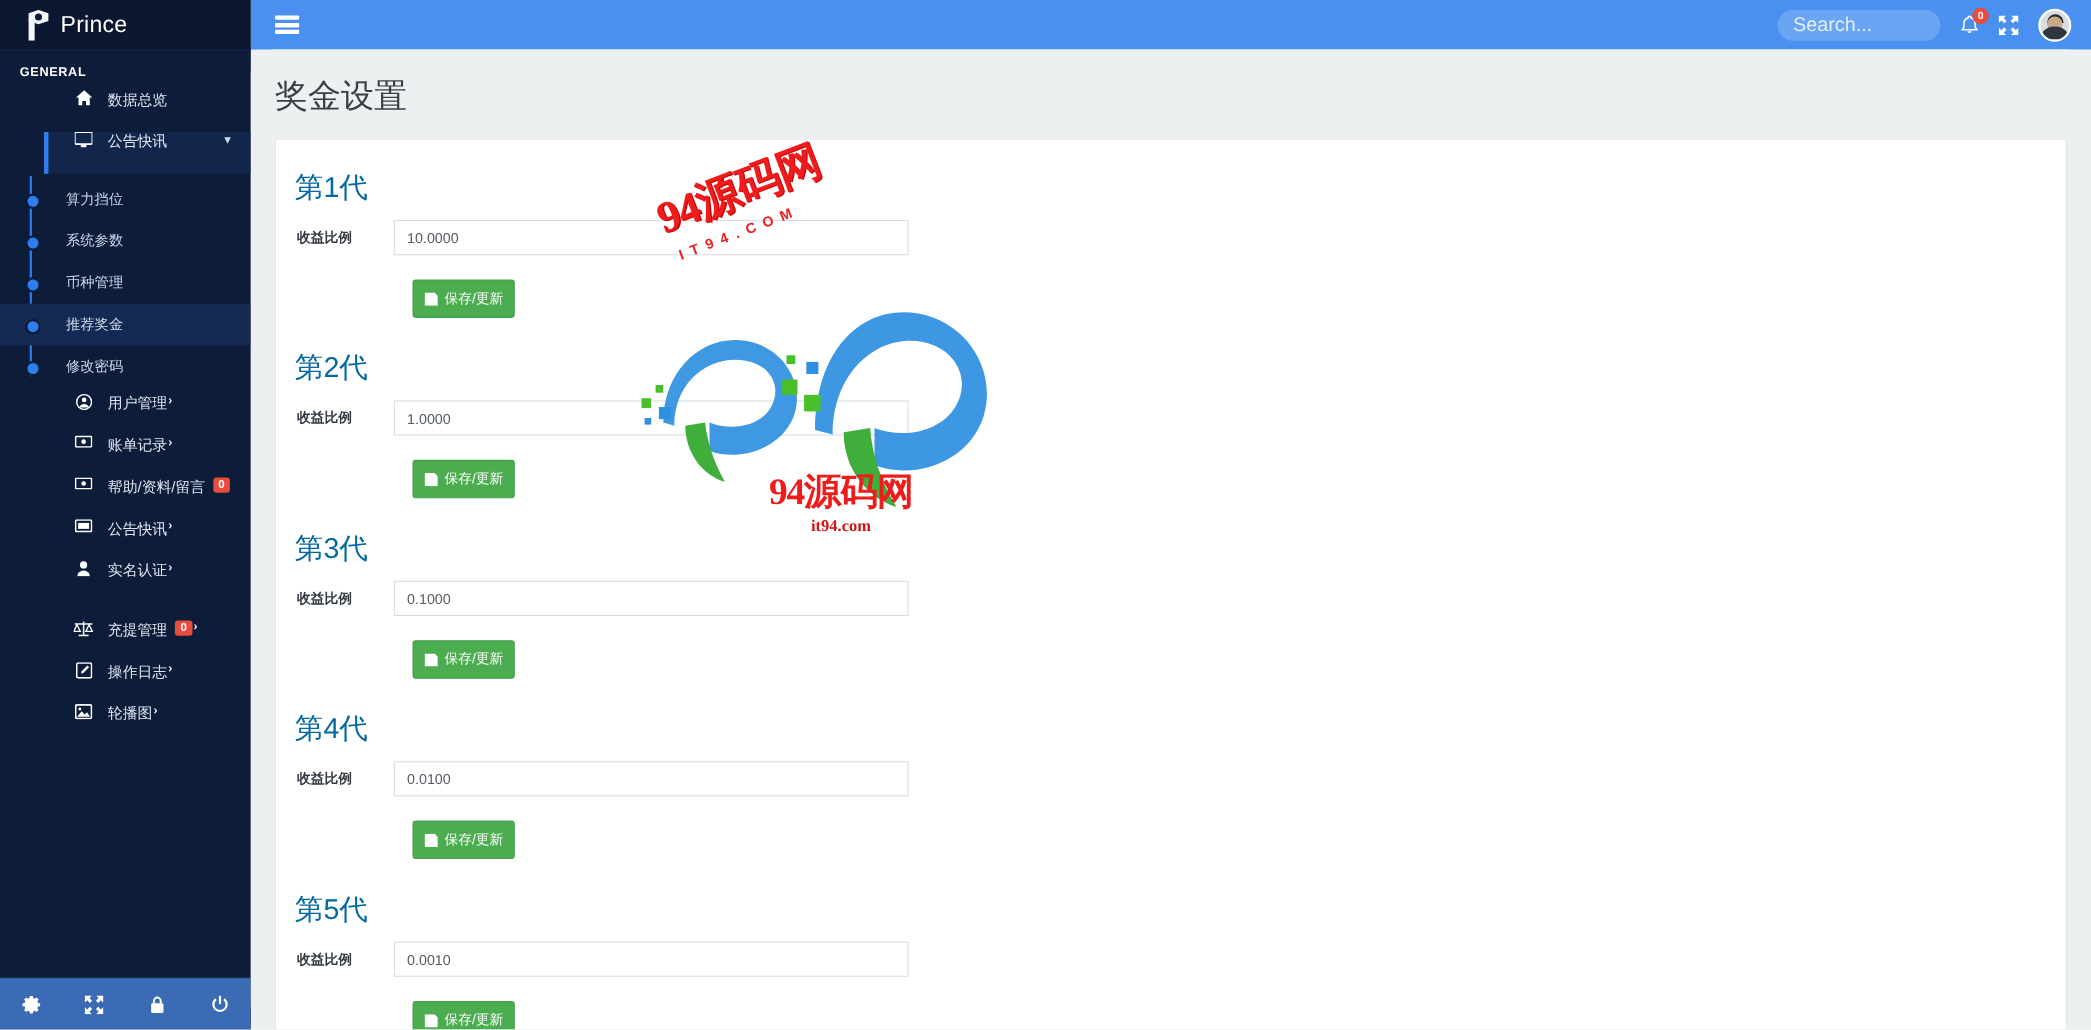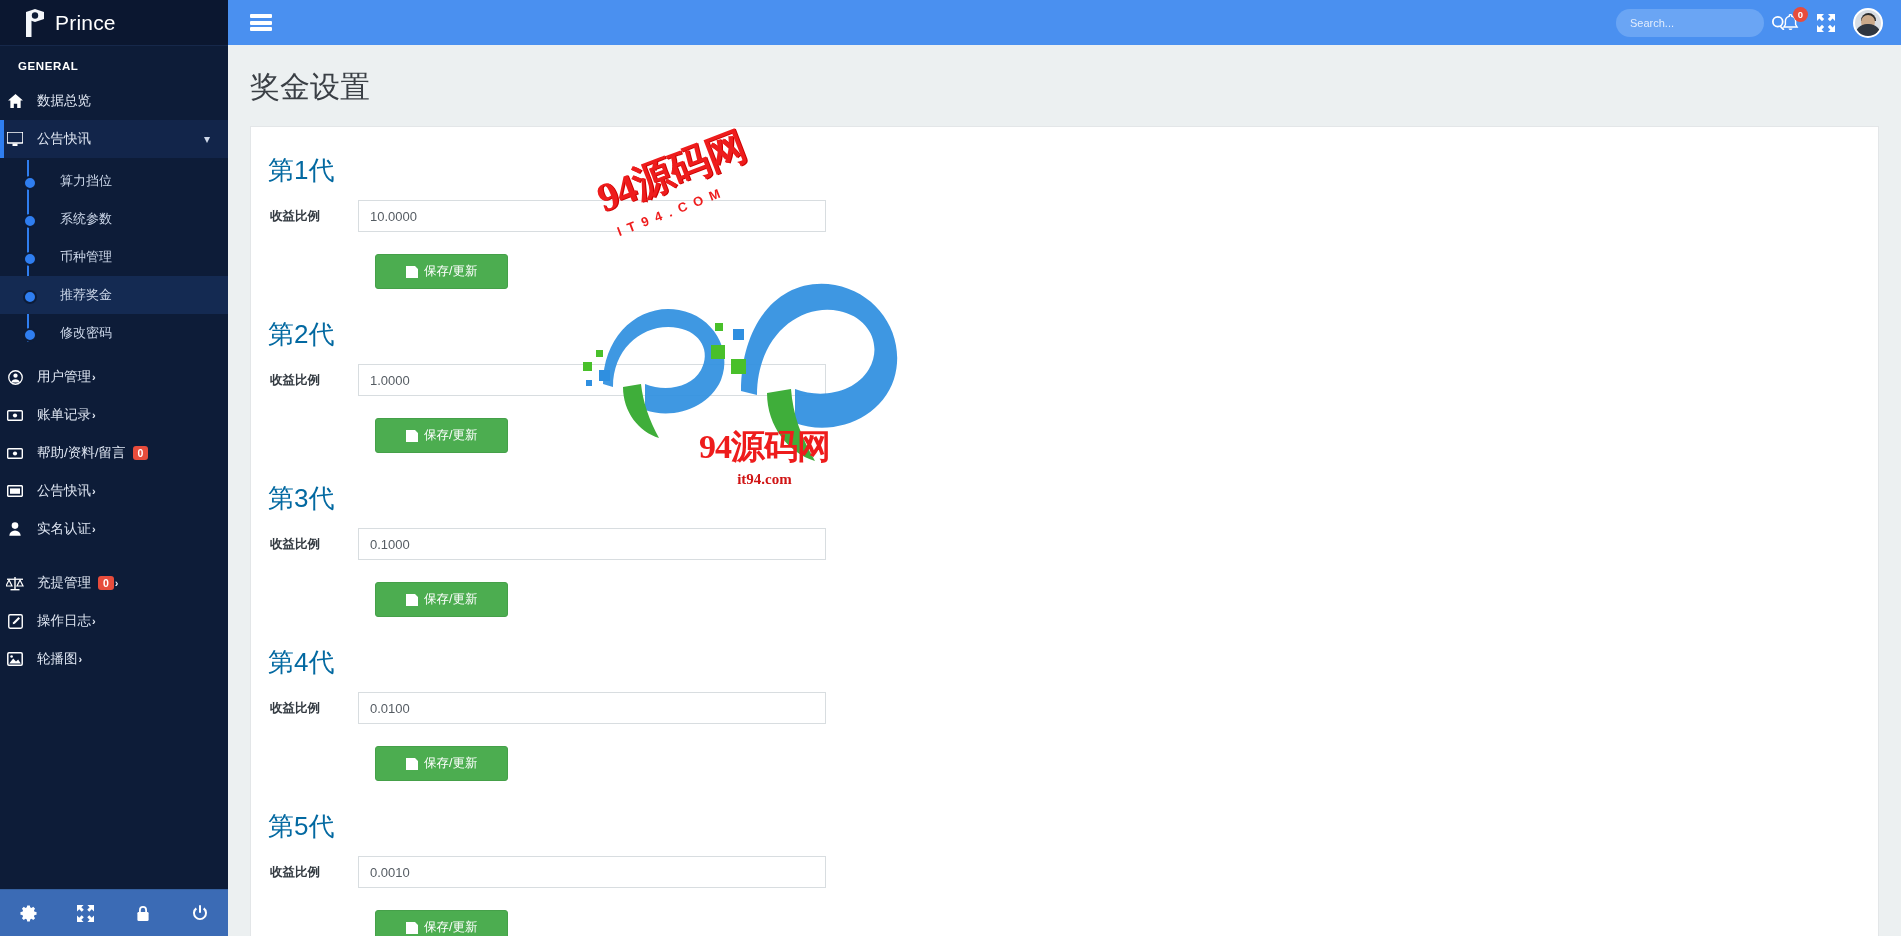--- a/index.html
+++ b/index.html
@@ -34,25 +34,26 @@
   .logo-text {
     color: #ffffff; font-size: 21px; font-weight: 400;
     letter-spacing: .2px;
   }
   .nav-title {
     color: #ffffff; font-size: 11.5px; font-weight: bold;
     letter-spacing: .6px;
     padding: 14px 0 10px 18px;
   }
   .nav-item {
-    display: flex; align-items: center;
-    height: 38px; padding-left: 5px;
+    display: flex; align-items: flex-start;
+    height: 38px; padding-left: 26px;
     color: #dfe6f2; font-size: 13.5px;
     cursor: pointer; position: relative;
     white-space: nowrap;
+    margin-left: 40px;
   }
   .nav-item .ic {
     width: 20px; flex: 0 0 20px; margin-right: 12px;
     display: inline-flex; align-items: center; justify-content: center;
     color: #ffffff; font-size: 14px;
   }
   .nav-item .ic svg { display:block; fill: currentColor; }
   .nav-item .lbl { flex: 0 0 auto; }
   .nav-item .caret-r {
     margin-left: 1px; font-size: 11px; color: #e5ecf7; font-weight: bold;
@@ -130,21 +131,21 @@
     padding-right: 18px; gap: 18px;
   }
   .searchbox {
     width: 148px; height: 28px;
     background: #6aa5f4; border-radius: 14px;
     display: flex; align-items: center;
     padding: 0 10px 0 14px;
   }
   .searchbox input {
     flex: 1; background: transparent; border: 0; outline: none;
-    color: #14532d; font-size: 11px;
+    color: #14532d; font-size: 18px;
     font-family: "Liberation Sans", sans-serif;
   }
   .searchbox input::placeholder { color: #e2edfd; }
   .searchbox .sicon { color:#fff; font-size: 13px; display:flex; }
   .searchbox .sicon svg { fill:#fff; display:block; }
   .bell-wrap { position: relative; cursor: pointer; display:flex; }
   .bell-wrap svg { fill:#fff; display:block; }
   .bell-badge {
     position: absolute; top: -7px; right: -9px;
     background: #e74c3c; color: #fff;
@@ -212,21 +213,21 @@
     background: #fff;
     padding: 0 11px;
     font-size: 13px; color: #555c63;
     outline: none;
     font-family: "Liberation Sans", sans-serif;
   }
   .btn-row { padding-left: 124px; margin-bottom: 22px; }
   .btn-save {
     background: #4cad50; border: 1px solid #45a049;
     color: #ffffff; font-size: 12.5px;
-    padding: 8px 30px; cursor: pointer;
+    padding: 8px 10px; cursor: pointer;
     border-radius: 3px;
     display: inline-flex; align-items: center; gap: 6px;
     font-family: "Liberation Sans", sans-serif;
   }
   .btn-save svg { fill:#fff; display:block; }
 
   
   .watermark {
     position: absolute; left: 330px; top: 45px;
     width: 330px; height: 330px;

